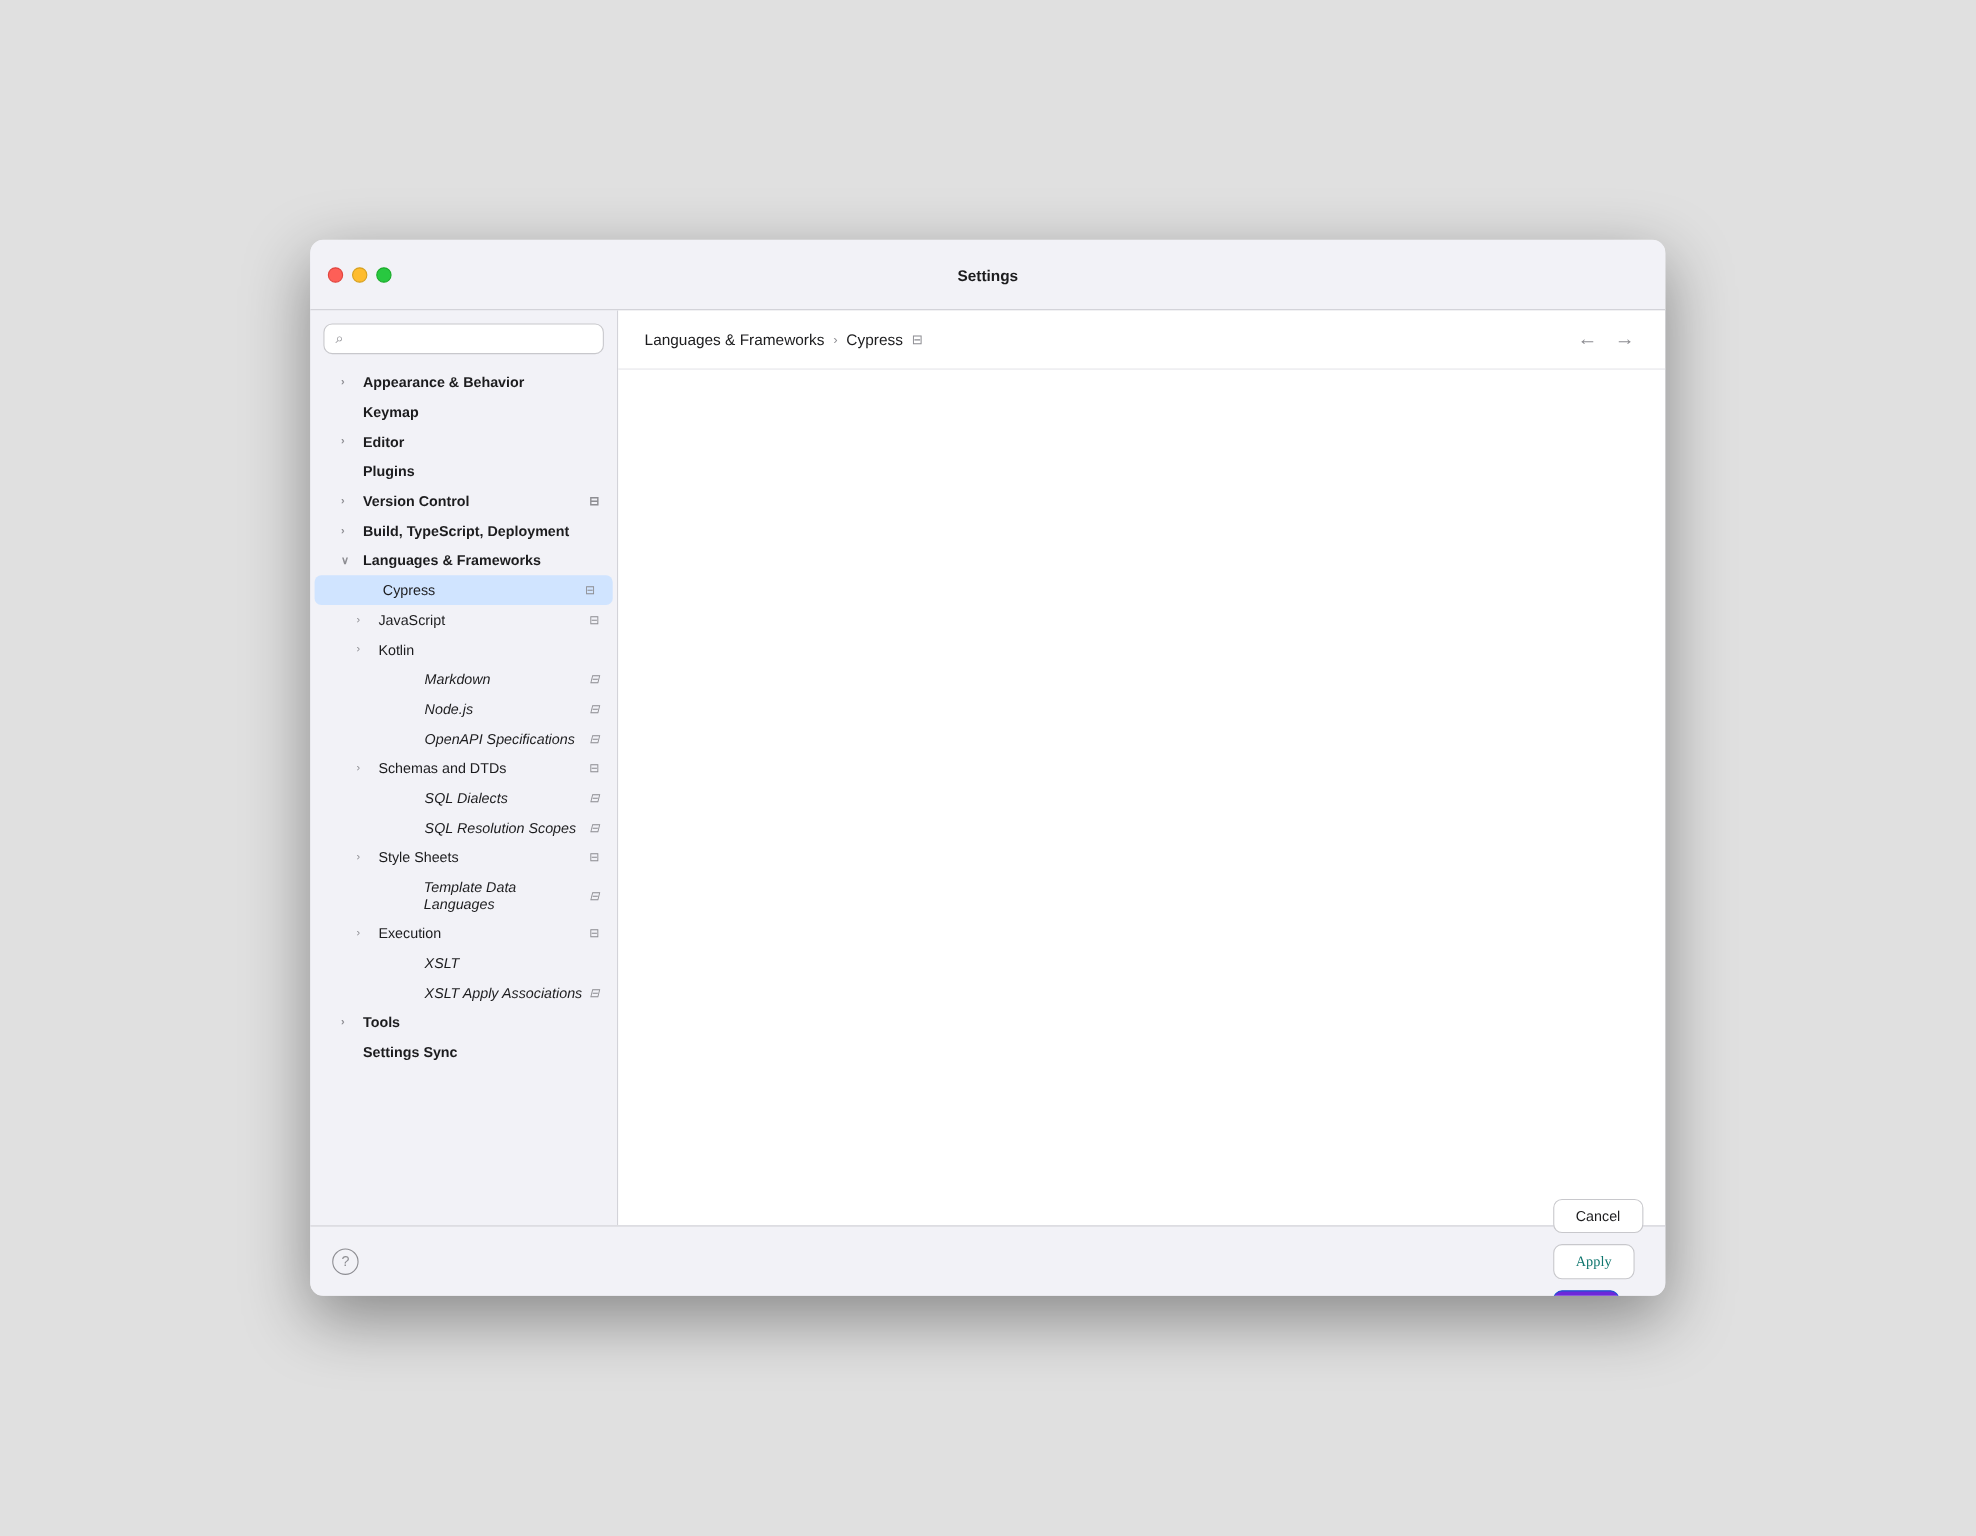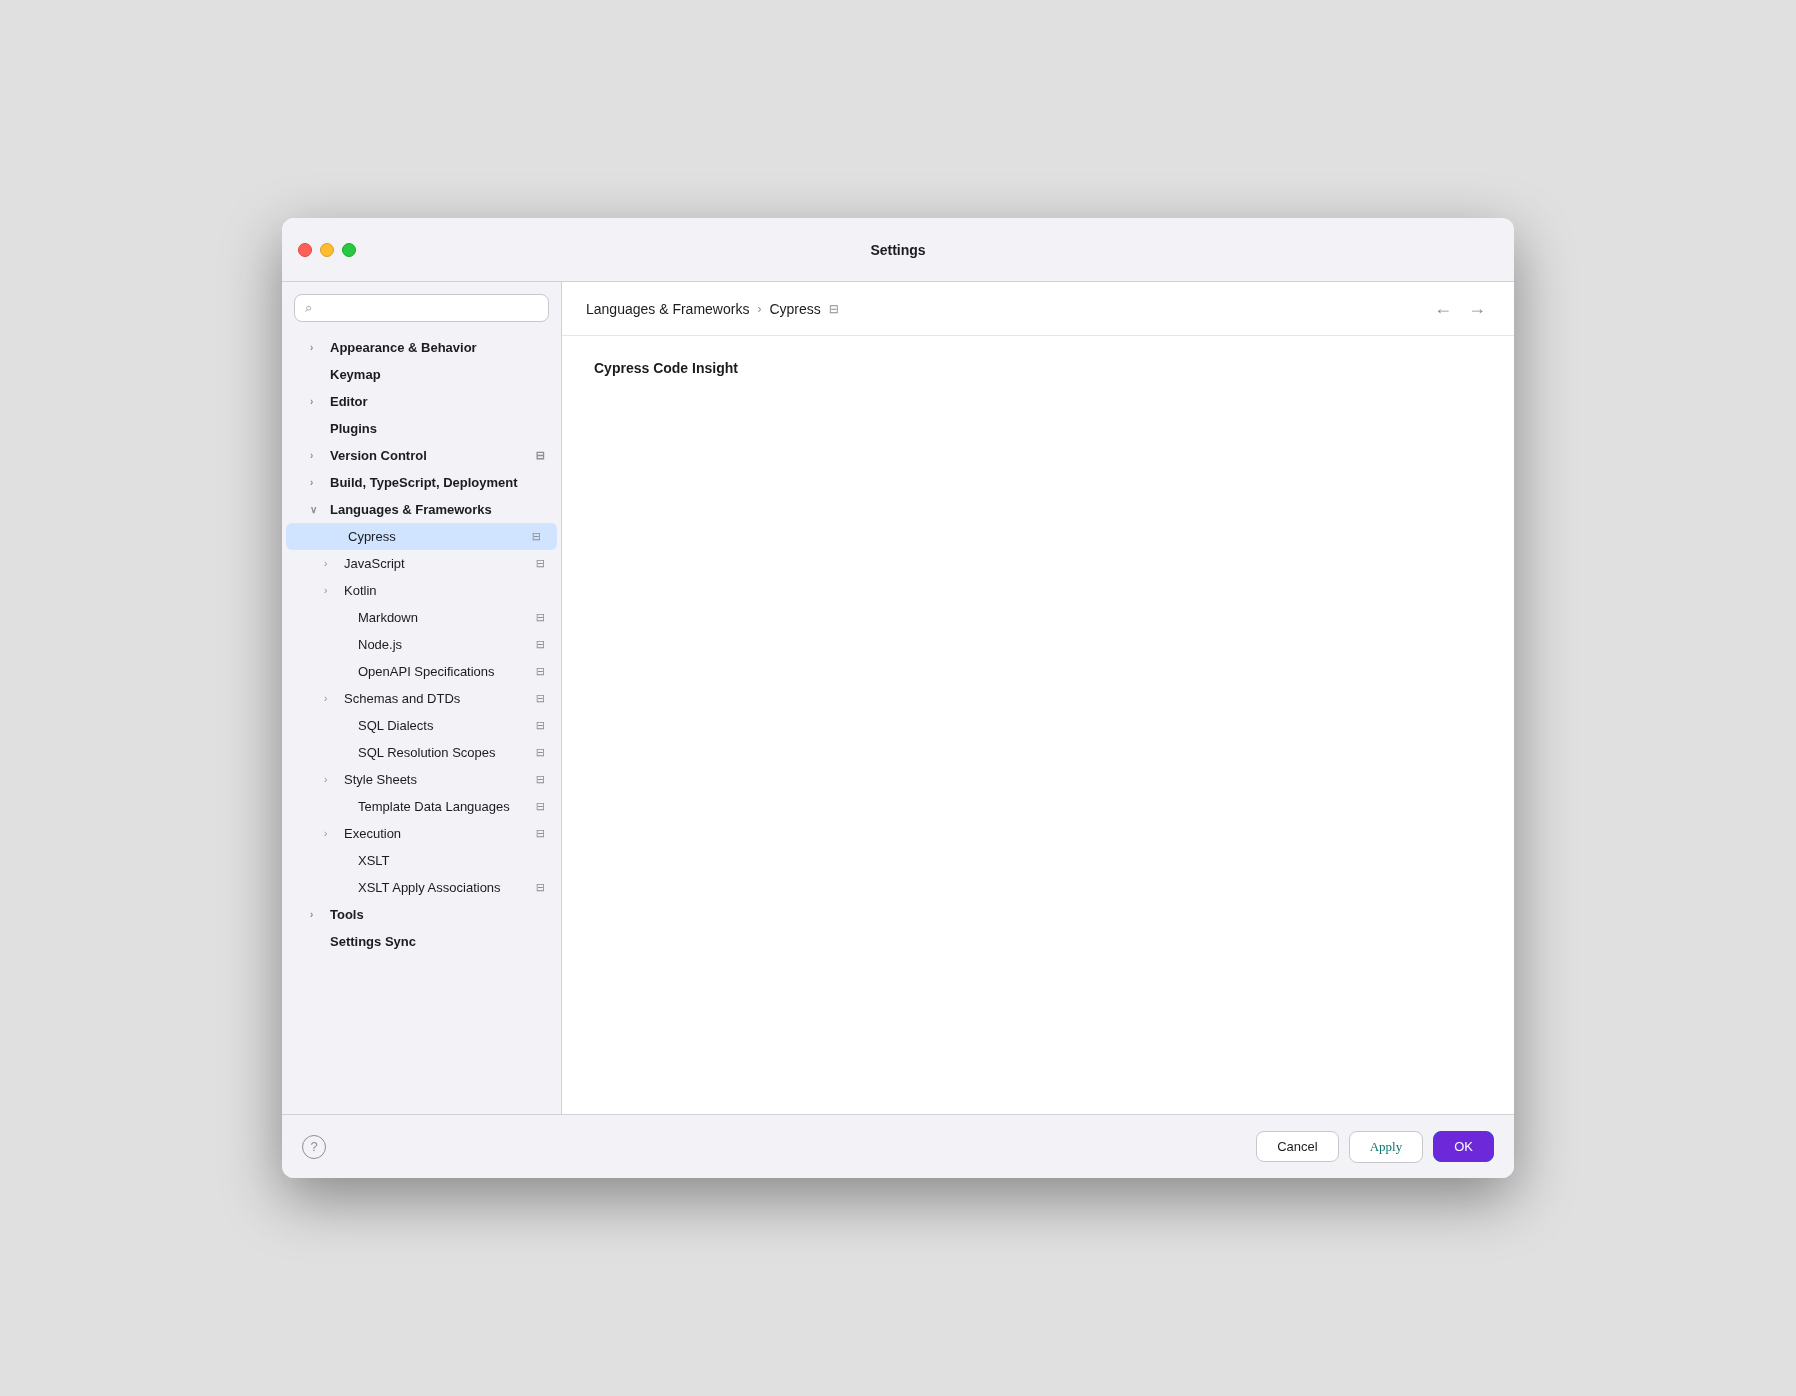--- a/index.html
+++ b/index.html
@@ -143,21 +143,21 @@
     }
 
     .db-icon {
       font-size: 11px;
       color: #8e8e93;
       margin-left: auto;
     }
 
     .indent-1 { padding-left: 28px; }
     .indent-2 { padding-left: 42px; }
-    .indent-3 { padding-left: 56px; }
+    .indent-3 { padding-left: 84px; font-style: italic; }
 
     
     .content-area {
       flex: 1;
       background: #ffffff;
       display: flex;
       flex-direction: column;
     }
 
     .content-header {
@@ -280,20 +280,21 @@
       color: #8e8e93;
       display: flex;
       align-items: center;
       justify-content: center;
     }
 
     .footer-right {
       display: flex;
       align-items: flex-start;
       gap: 10px;
+      flex-direction: column;
     }
 
     .btn {
       padding: 7px 20px;
       border-radius: 8px;
       font-size: 13px;
       cursor: pointer;
       border: 1px solid #c8c8cc;
       background: white;
       color: #1c1c1e;
@@ -480,21 +481,20 @@
           <span class="breadcrumb-active">Cypress</span>
           <span style="color:#8e8e93; font-size:12px;">⊟</span>
         </div>
         <div class="nav-buttons">
           <button class="nav-btn">←</button>
           <button class="nav-btn">→</button>
         </div>
       </div>
 
       <div class="content-body">
-        <div class="section-title">Cypress Code Insight</div>
 
       </div>
     </div>
   </div>
 
   <div class="footer">
     <div class="footer-left">
       <button class="help-btn">?</button>
     </div>
     <div class="footer-right">

